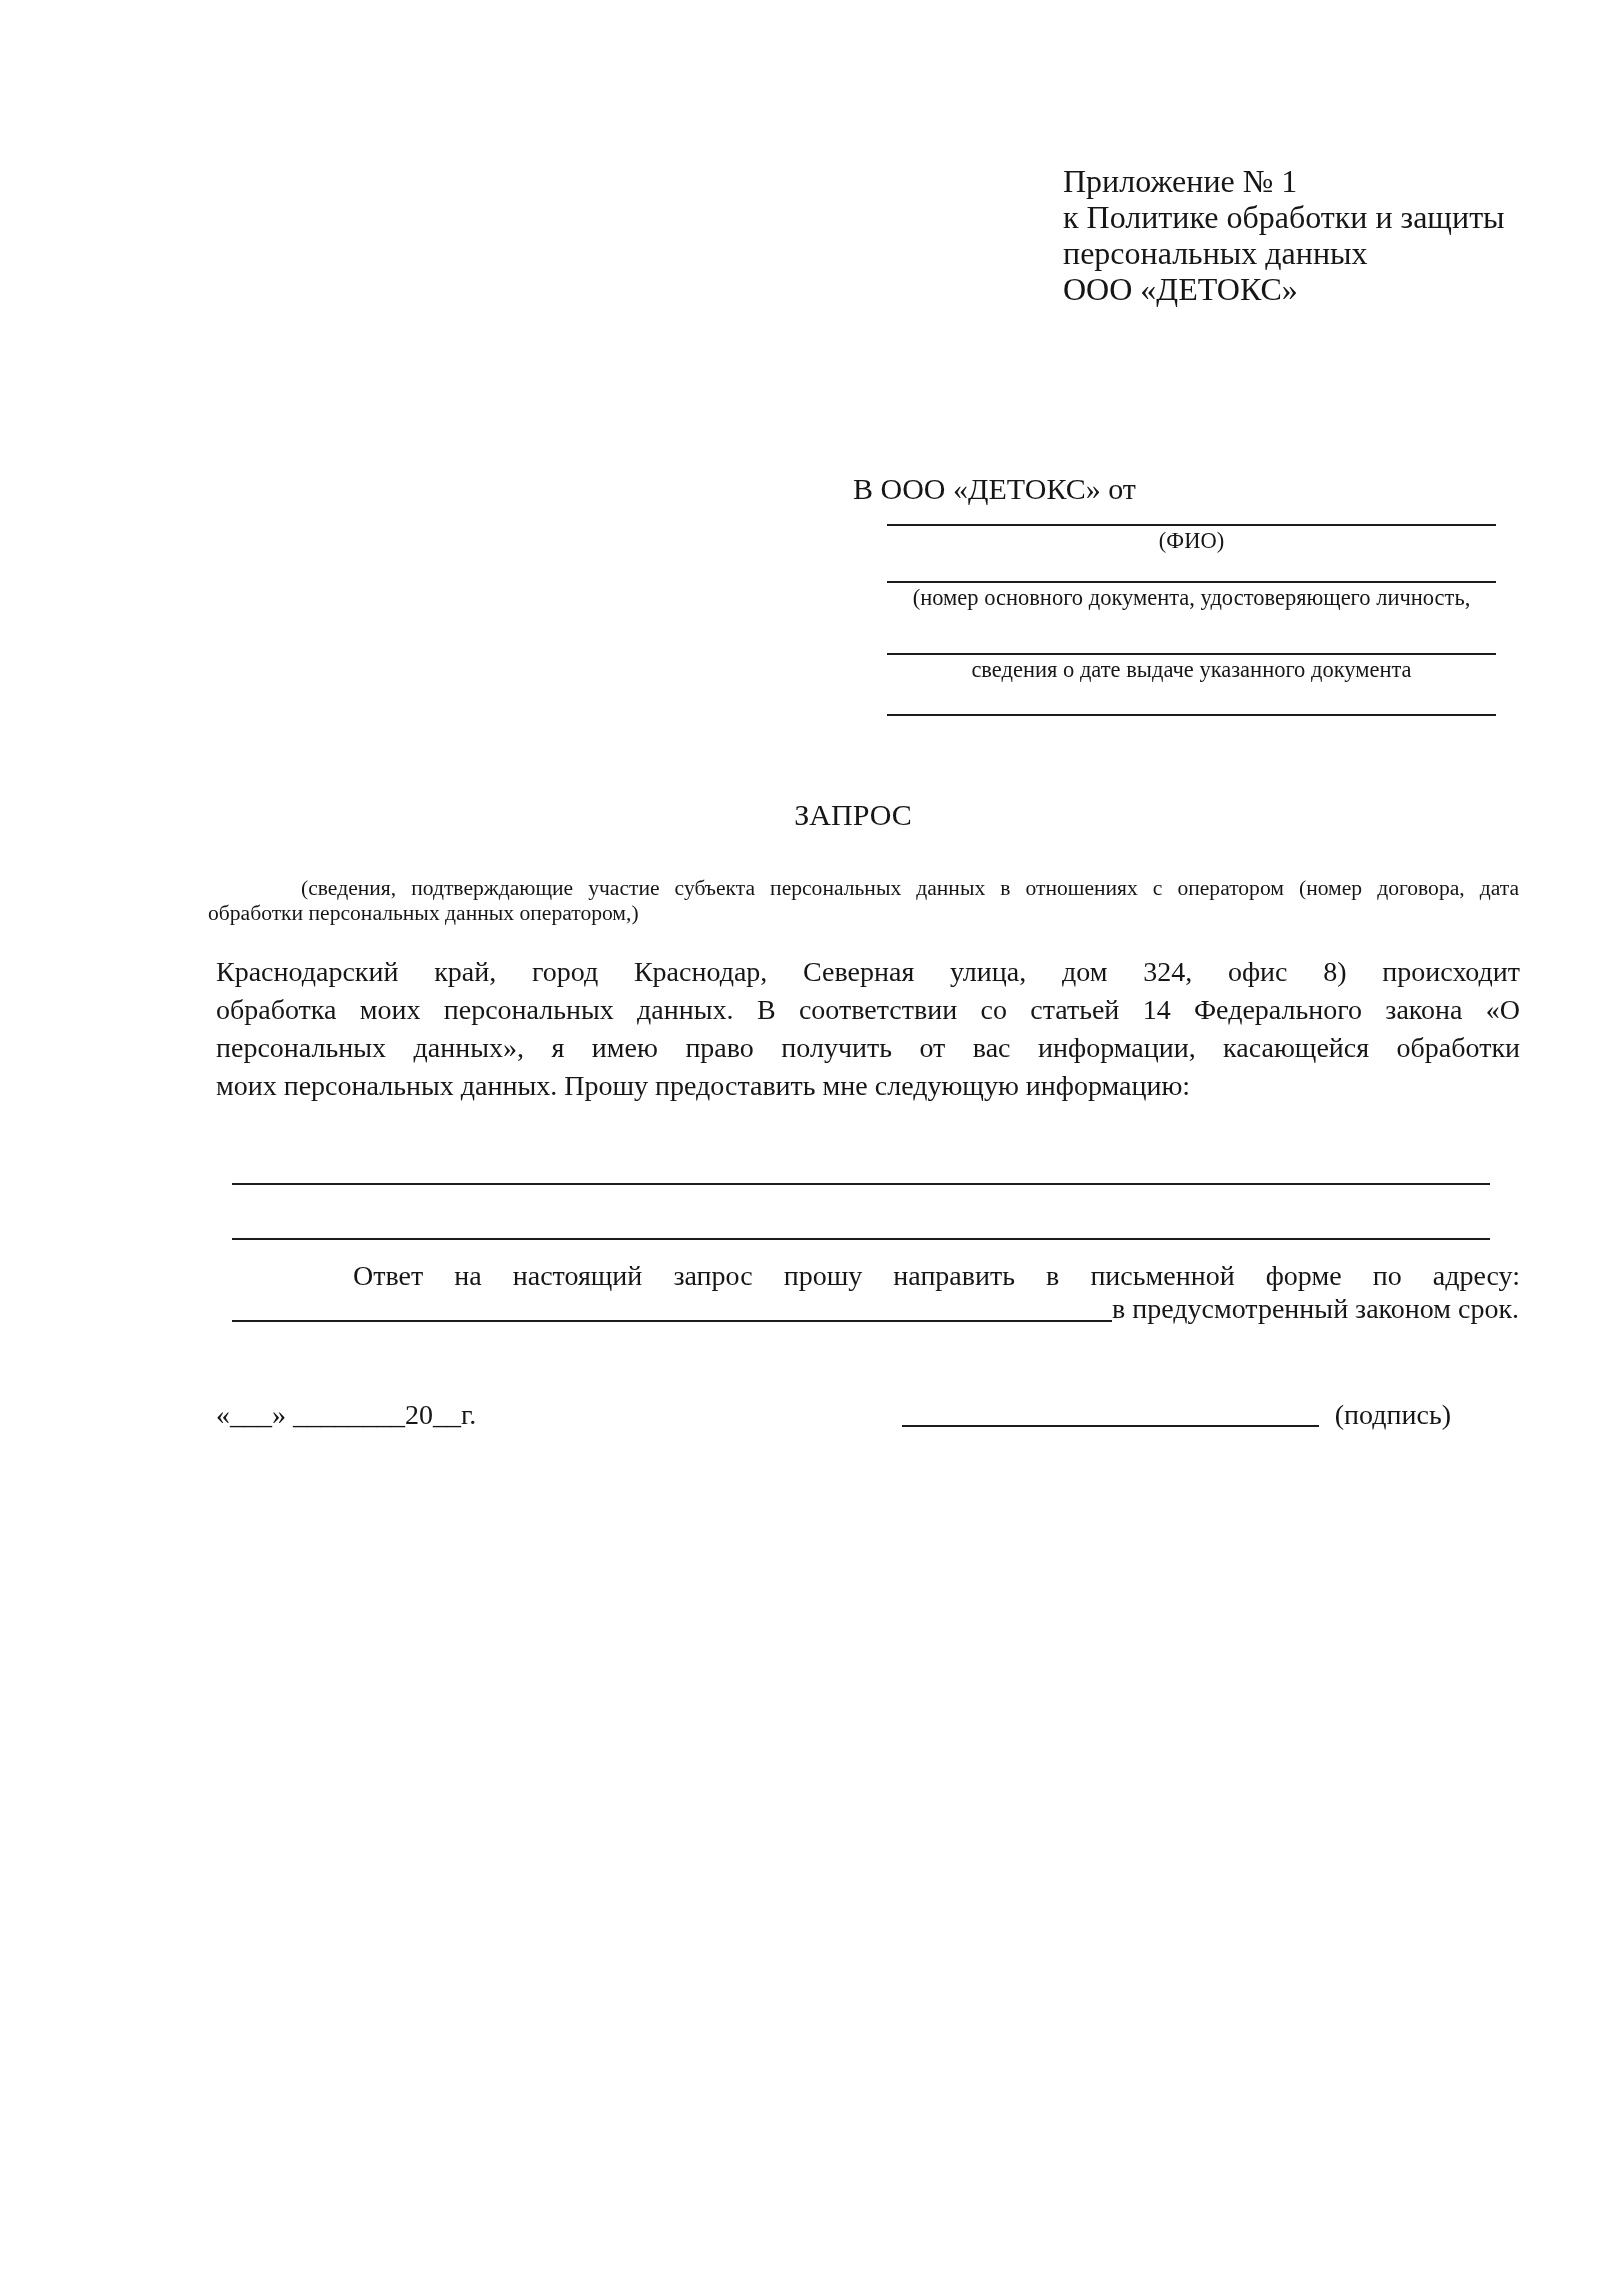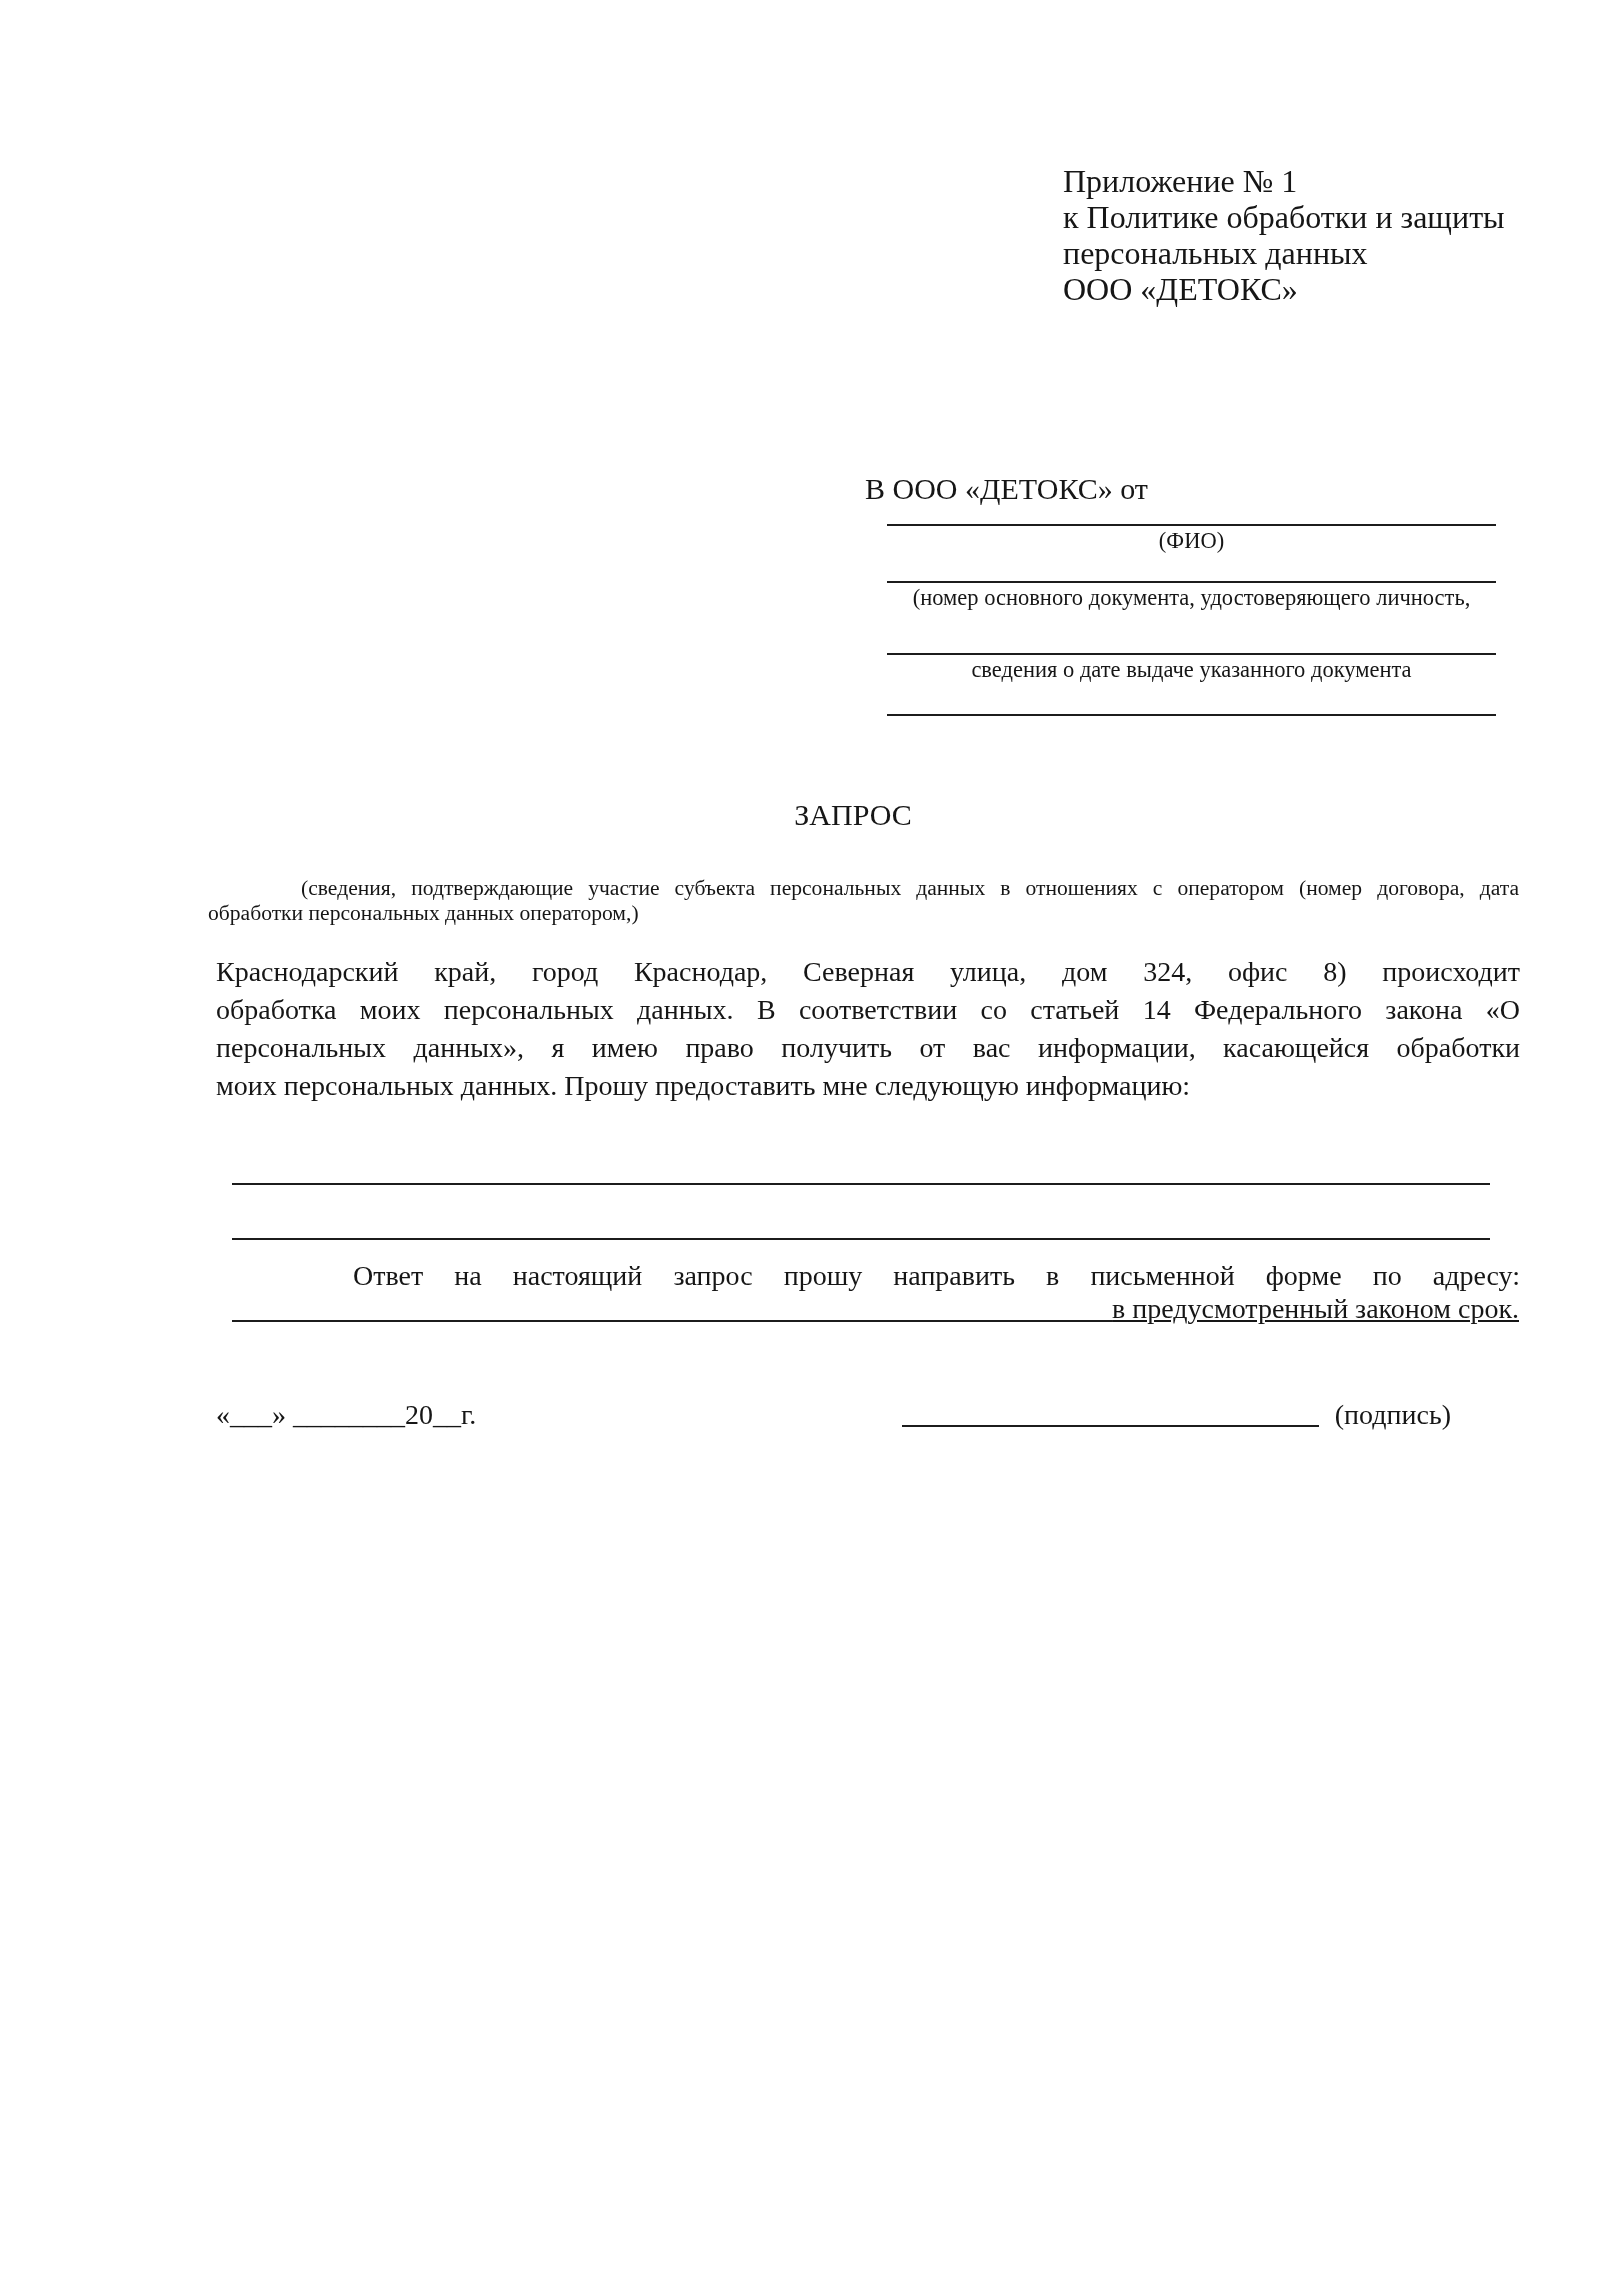--- a/index.html
+++ b/index.html
@@ -40,21 +40,20 @@
 
   
   .addressee {
     left: 853px;
     top: 469px;
     width: 643px;
     font-size: 30px;
   }
   .addr-head {
     line-height: 39px;
-    margin-left: 12px;
   }
   .rule {
     border-bottom: 2.9px solid #1c1c1c;
     height: 0;
   }
   .addressee .rule { margin-left: 34px; }
   .addressee .caption {
     padding-left: 34px;
     text-align: center;
     font-size: 22.5px;
@@ -133,21 +132,21 @@
 
   .tail-row {
     left: 232px;
     top: 1290px;
     width: 1287px;
     display: flex;
     font-size: 28px;
     line-height: 37px;
   }
   .tail-row .fill { margin-bottom: 4.9px; }
-  .tail-text { white-space: nowrap; text-decoration: underline; }
+  .tail-text { white-space: nowrap; }
 
   .sig-row {
     left: 216px;
     top: 1396px;
     width: 1235px;
     display: flex;
     align-items: flex-end;
     font-size: 28px;
     line-height: 37px;
   }

